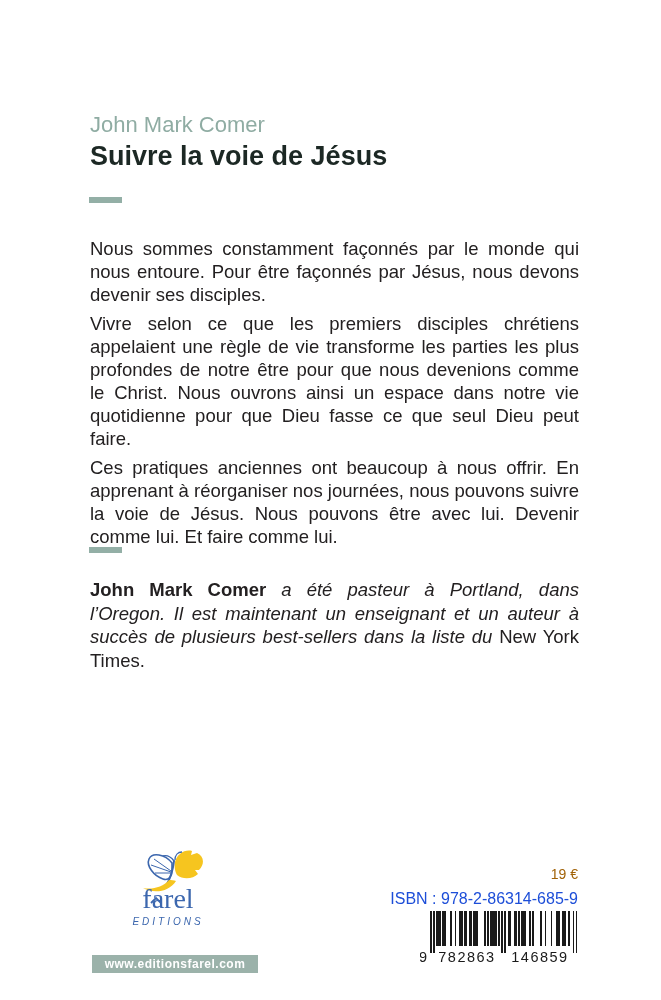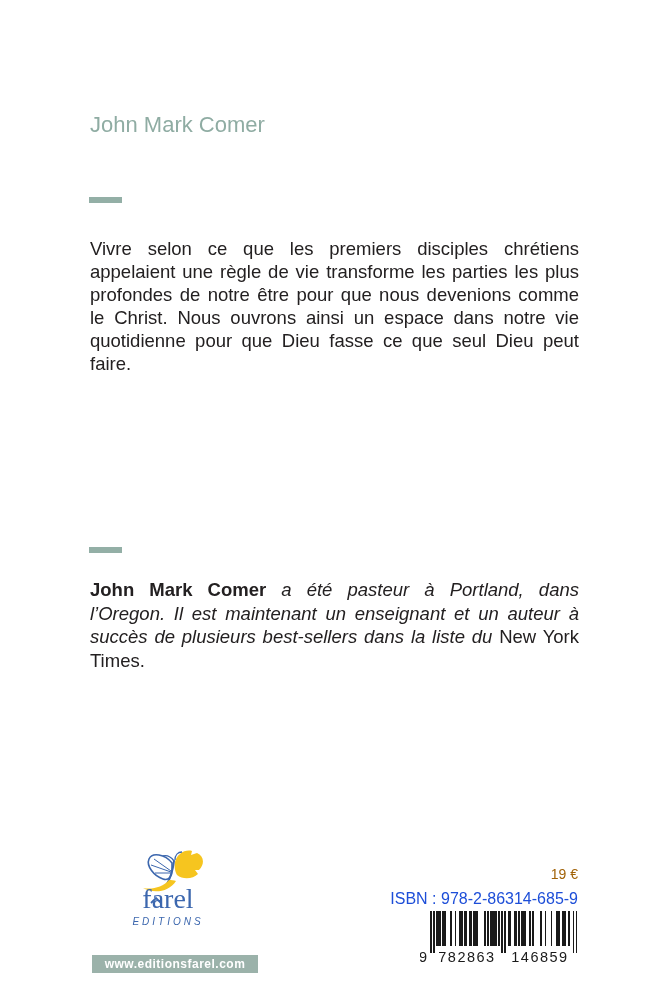--- a/index.html
+++ b/index.html
@@ -33,26 +33,29 @@
   .isbn{font-size:16px;color:#1d4ed8;margin-top:8px;}
   .barcode{margin-top:3px;}
   #ean-svg rect{fill:#1a1a1a;}
   #ean-svg text{font-family:"Liberation Sans","DejaVu Sans",sans-serif;font-size:14.5px;fill:#1a1a1a;letter-spacing:1.5px;}
 </style>
 </head>
 <body>
 
 <div class="header">
   <div class="author">John Mark Comer</div>
+  <div class="title">Suivre la voie de Jésus</div>
 </div>
 
 <div class="divider" id="divider-1"></div>
 
 <div class="synopsis">
+  <p>Nous sommes constamment façonnés par le monde qui nous entoure. Pour être façonnés par Jésus, nous devons devenir ses disciples.</p>
   <p>Vivre selon ce que les premiers disciples chrétiens appelaient une règle de vie transforme les parties les plus profondes de notre être pour que nous devenions comme le Christ. Nous ouvrons ainsi un espace dans notre vie quotidienne pour que Dieu fasse ce que seul Dieu peut faire.</p>
+  <p>Ces pratiques anciennes ont beaucoup à nous offrir. En apprenant à réorganiser nos journées, nous pouvons suivre la voie de Jésus. Nous pouvons être avec lui. Devenir comme lui. Et faire comme lui.</p>
 </div>
 
 <div class="divider" id="divider-2"></div>
 
 <p class="bio"><span class="b">John Mark Comer</span><span class="i"> a été pasteur à Portland, dans l’Oregon. Il est maintenant un enseignant et un auteur à succès de plusieurs best-sellers dans la liste du </span><span class="r">New York Times.</span></p>
 
 <div class="logo">
   <svg class="butterfly" width="64" height="42" viewBox="0 0 64 42">
     <path d="M30,13 C23,4 10,2 7,9 C4,16 12,26 21,29 C27,31 30,26 30,20 Z" fill="#ffffff" stroke="#3c67ae" stroke-width="1.6"></path>
     <path d="M29,21 L12,9 M29,22 L9,15 M29,23 L13,23" stroke="#3c67ae" stroke-width="1" fill="none"></path>

